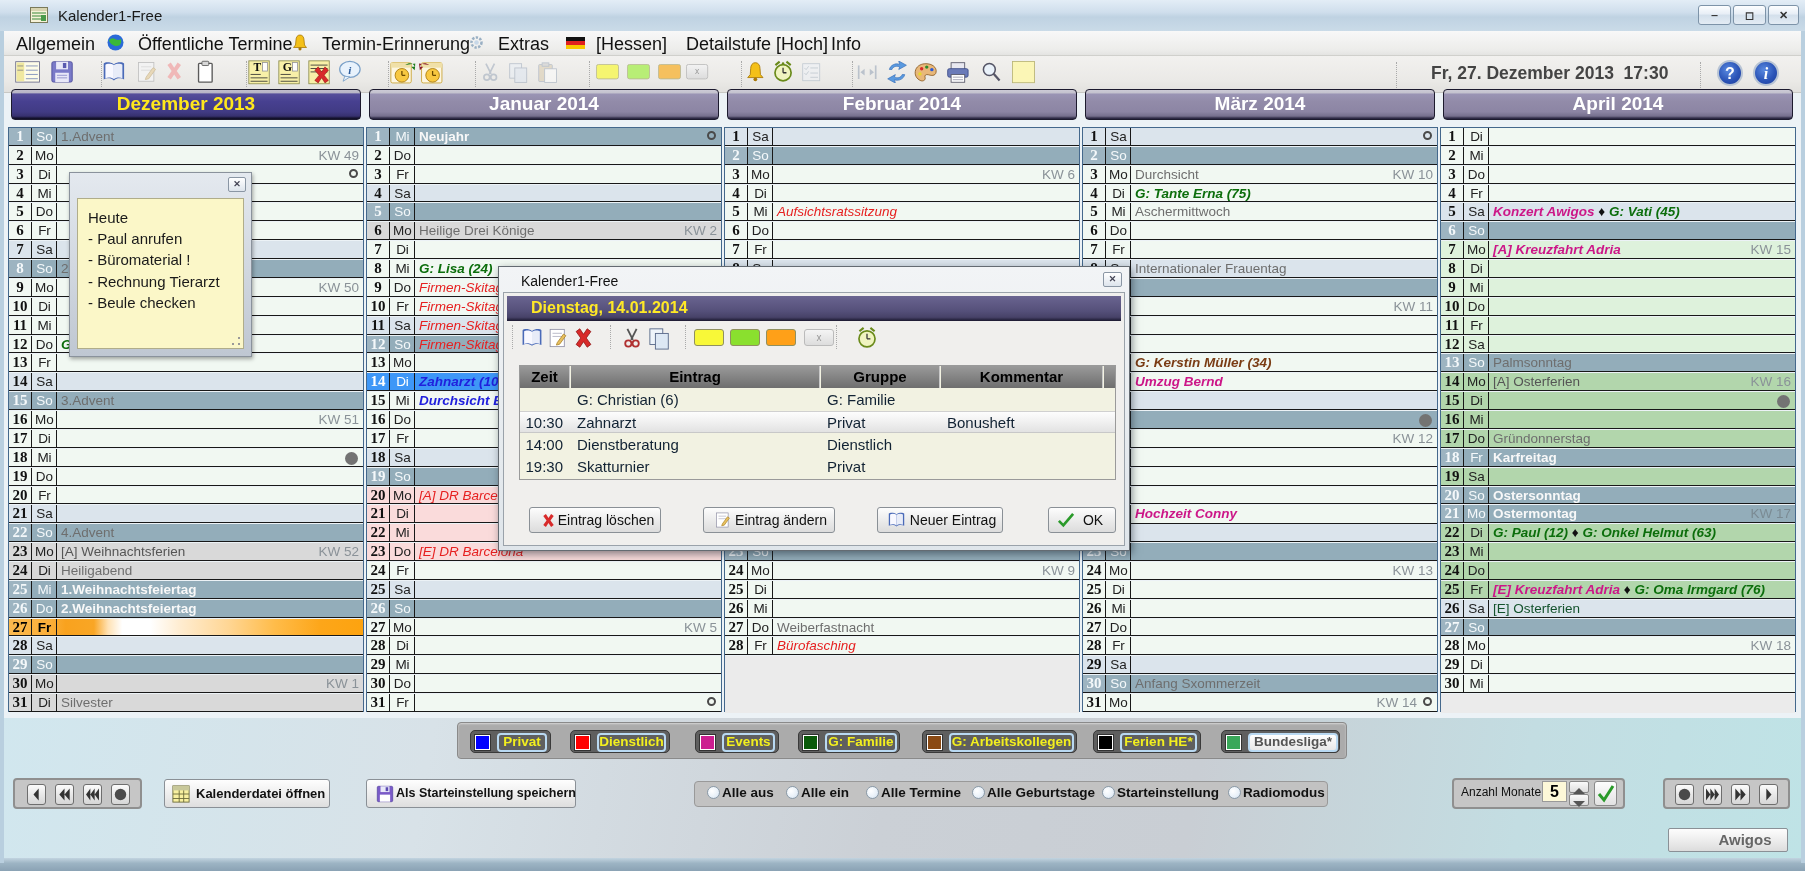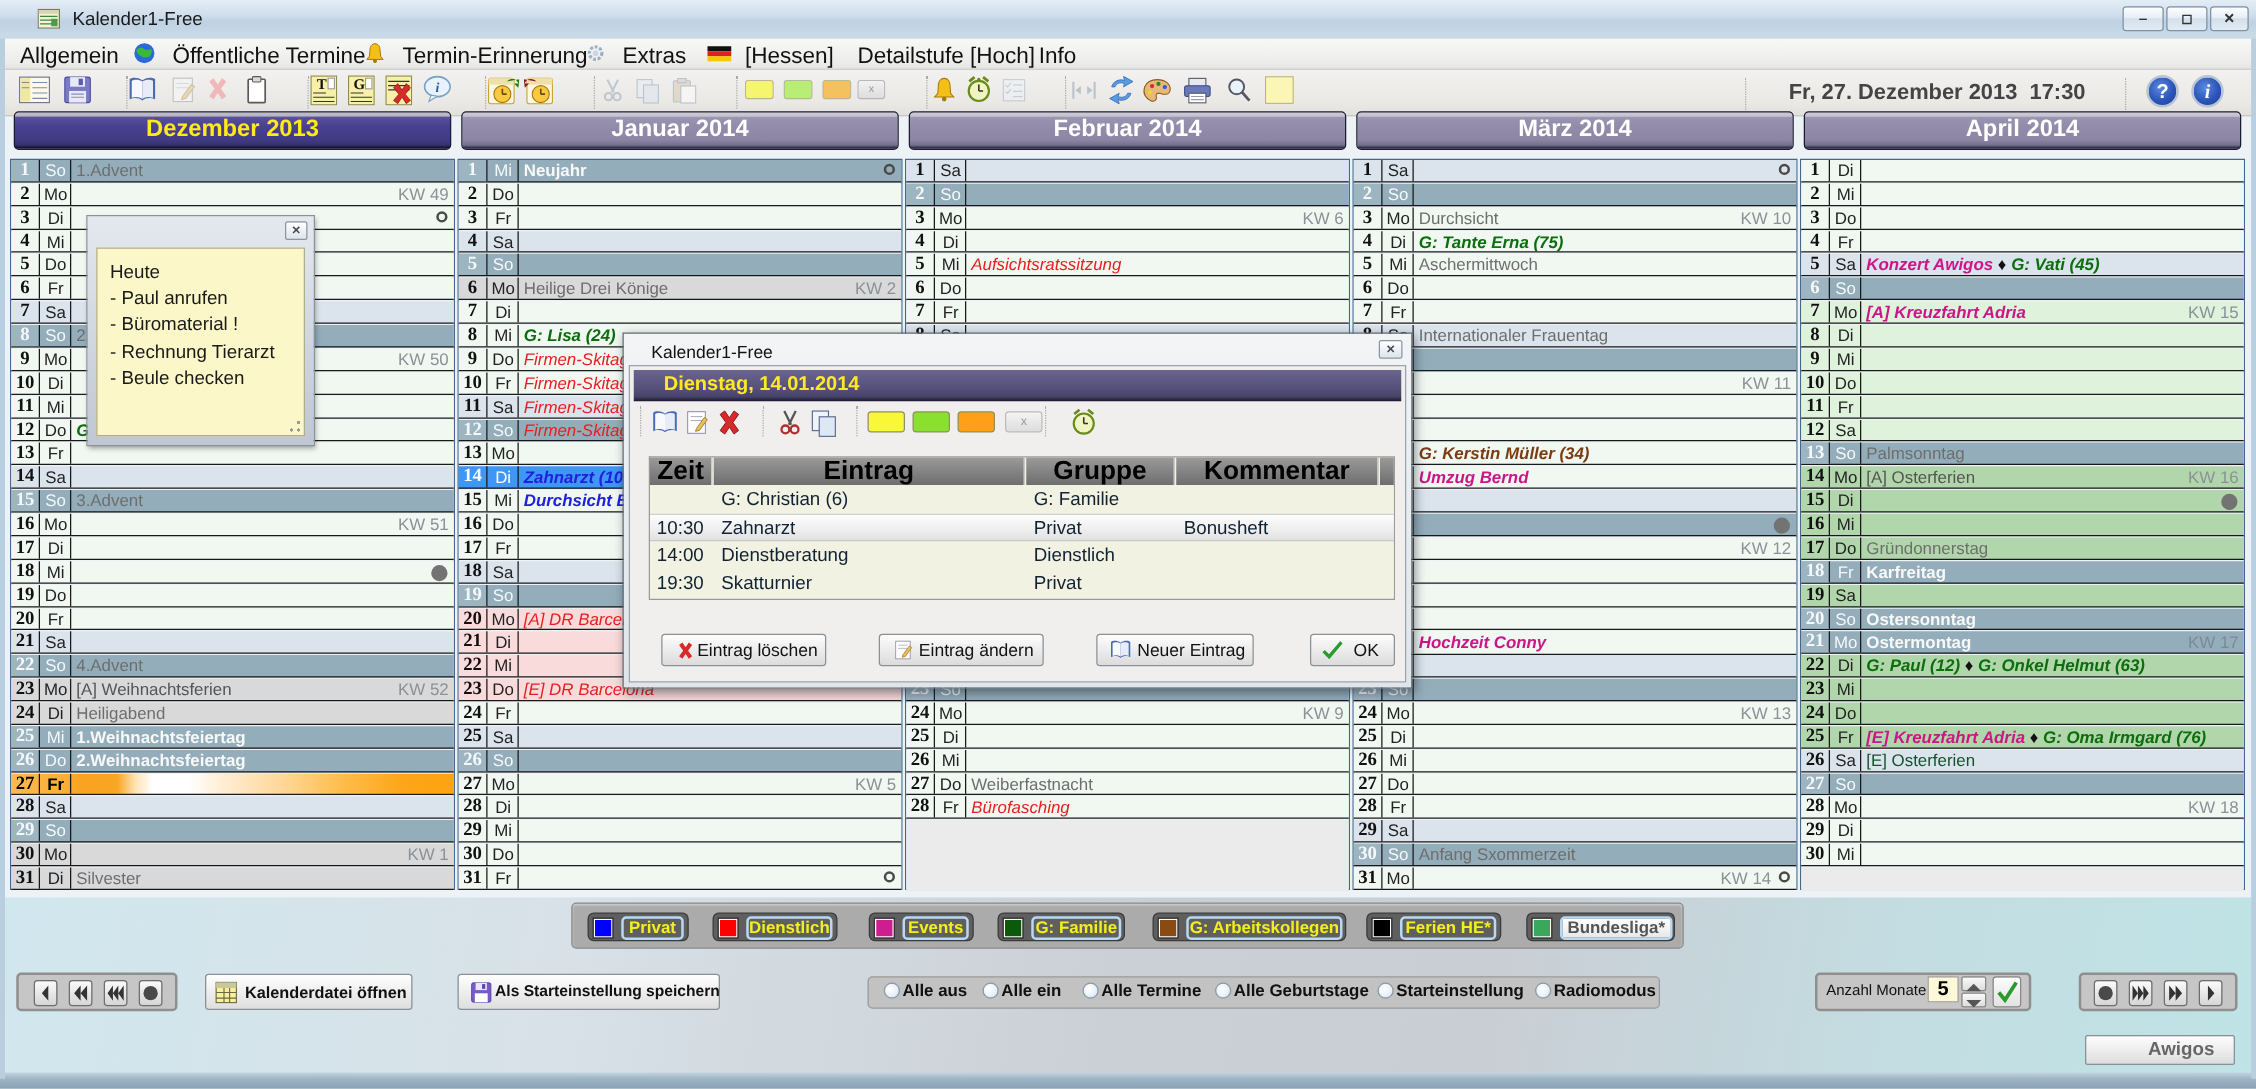--- a/index.html
+++ b/index.html
@@ -89,21 +89,21 @@
  border:1px solid #646b72;border-radius:0;box-shadow:2px 3px 8px rgba(20,30,40,0.5);}
 #dlg .dtitle{position:absolute;left:22px;top:6px;font-size:14px;color:#111;}
 #dlg .dclose{position:absolute;right:7px;top:5px;width:19px;height:15px;border:1px solid #8a96a4;border-radius:2px;
  background:linear-gradient(180deg,#fff,#dde4ec);color:#445;font-size:9px;line-height:13px;text-align:center;font-weight:bold;}
 #dlg .dbody{position:absolute;left:4px;top:25px;right:4px;bottom:4px;background:#f0efed;border:1px solid #9aa2aa;}
 #dlg .dhdr{position:absolute;left:3px;top:3px;right:3px;height:25px;
  background:linear-gradient(180deg,#6a6490 0%,#55507a 60%,#474268 85%,#23203a 97%,#1c1930 100%);
  color:#ffe926;font-weight:bold;font-size:16px;line-height:24px;padding-left:24px;}
 #dlg .dtbl{position:absolute;left:15px;top:72px;width:597px;height:115px;border:1px solid #9a9a9a;background:#f2f2e2;}
 .dth{position:absolute;top:0;height:22px;background:linear-gradient(180deg,#9a9a9a 0%,#868686 45%,#6e6e6e 100%);
- color:#000;font-weight:bold;font-size:21px;text-align:center;line-height:21px;border-right:1px solid #c8c8c8;}
+ color:#000;font-weight:bold;font-size:15px;text-align:center;line-height:21px;border-right:1px solid #c8c8c8;}
 .dtr{position:absolute;left:0;width:595px;height:22px;background:#f2f2e2;font-size:15px;color:#123;}
 .dtr.selr{background:linear-gradient(180deg,#fdfdfd 0%,#efefef 55%,#e2e2e2 100%);border-top:1px solid #d0d0d0;border-bottom:1px solid #c8c8c8;}
 .dtr .c1{position:absolute;left:0;width:43px;text-align:right;top:2px;}
 .dtr .c2{position:absolute;left:57px;top:2px;}
 .dtr .c3{position:absolute;left:307px;top:2px;}
 .dtr .c4{position:absolute;left:427px;top:2px;}
 .dbtn{position:absolute;top:214px;height:26px;border:1px solid #8a9096;border-radius:3px;
  background:linear-gradient(180deg,#fdfdfd 0%,#ececec 50%,#dcdcdc 100%);
  font-size:14px;color:#111;text-align:center;}
 

